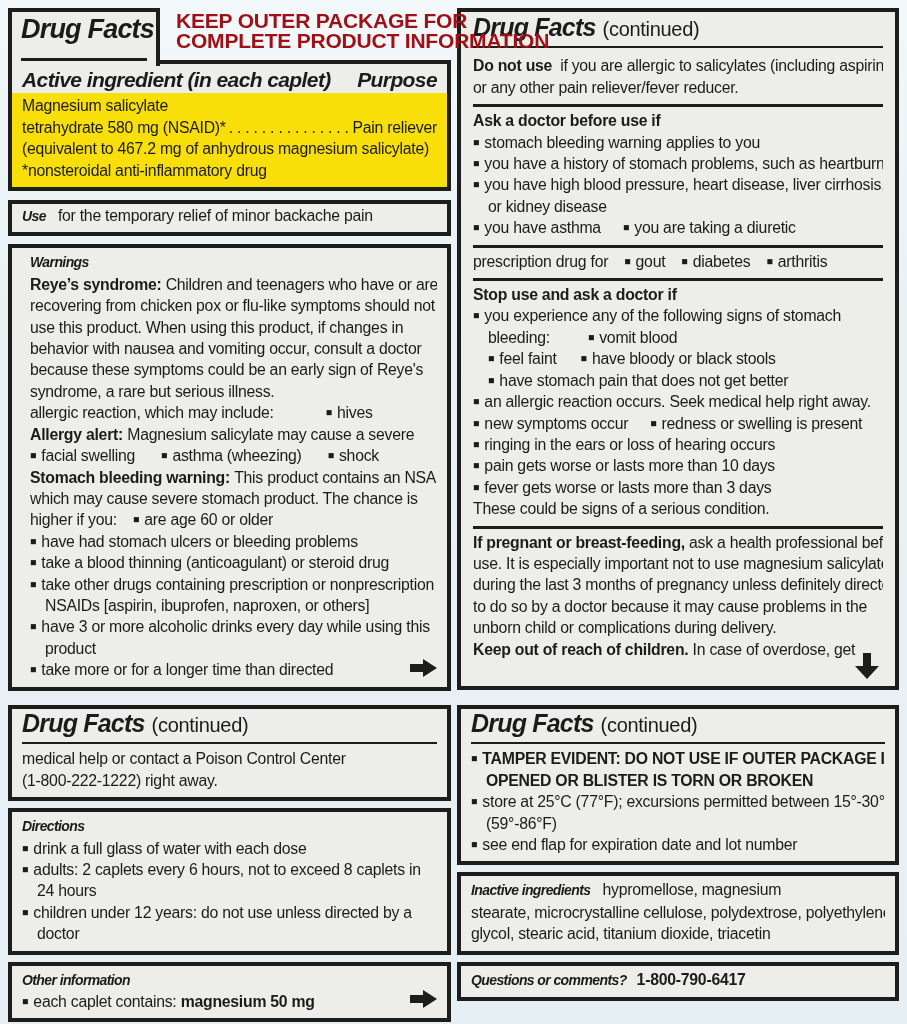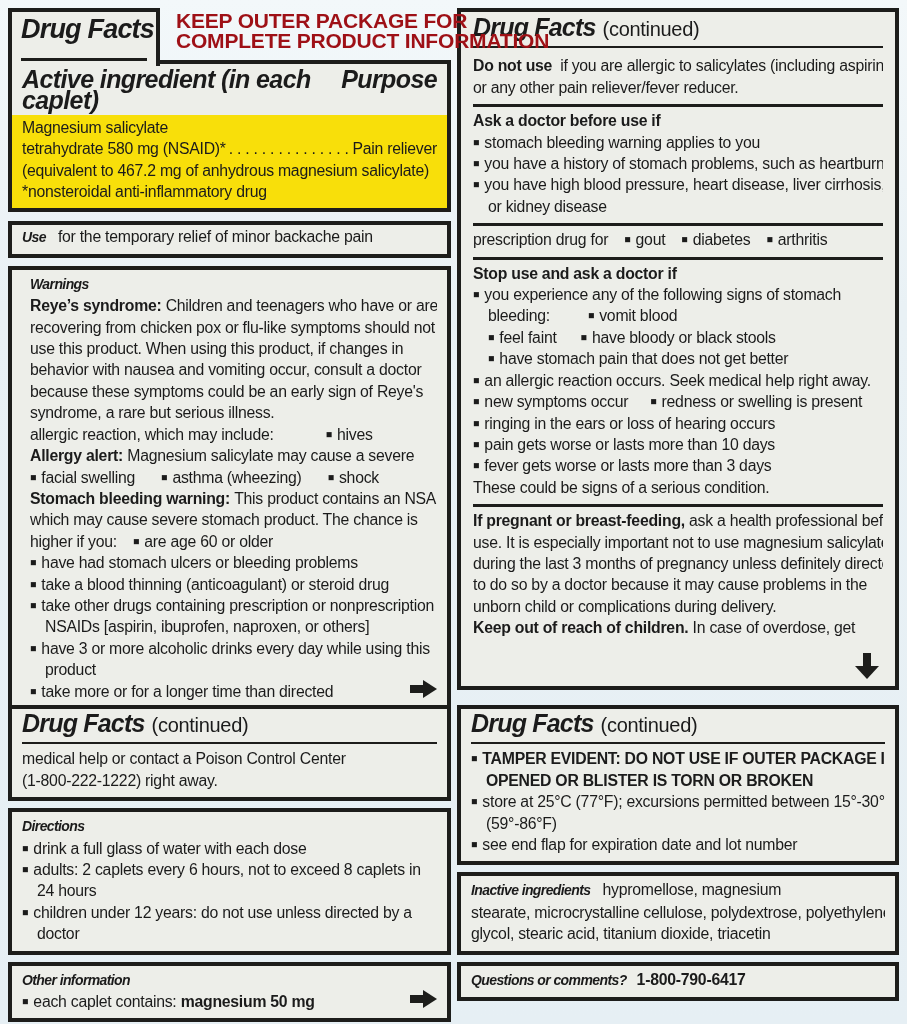--- a/index.html
+++ b/index.html
@@ -39,21 +39,21 @@
   .df-title { font-size:27px; font-weight:bold; font-style:italic; letter-spacing:-0.8px; white-space:nowrap; }
   .tab-rule { margin-top:auto; border-bottom:3px solid #1d1d1b; margin-bottom:5px; }
   .outer-note {
     position:absolute; left:168px; top:3px;
     color:#9e1016; font-weight:bold; font-size:21px; line-height:20px; letter-spacing:-0.2px;
     white-space:nowrap;
   }
 
   .active-box { flex:none; }
   .ai-head { display:flex; justify-content:space-between; align-items:baseline; padding:5px 10px 3px 10px; }
-  .ai-head .hh { font-size:25px; }
+  .ai-head .hh { font-size:21px; }
   .ylw { background:#f8df0a; padding:2px 10px 6px 10px; }
   .yrow { display:flex; align-items:baseline; }
   .yrow .leader { flex:1; overflow:hidden; white-space:nowrap; padding:0 3px; }
   .yrow span:last-child { flex:none; }
 
   .use-box  { margin-top:9px; padding:1px 10px 5px 10px; flex:none; }
   .warn-box { margin-top:8px; padding:3px 10px 6px 18px; flex:1; position:relative; }
 
   
   .dfhead { border-bottom:2px solid #1d1d1b; padding:1px 0 5px 0; margin-bottom:4px; white-space:nowrap; }
@@ -152,20 +152,21 @@
       <div class="sec">
           <div class="ln"><span class="b">Do not use</span><span class="gp" style="width: 8px;"></span><span>if you are allergic to salicylates (including aspirin)</span></div>
           <div class="ln"><span>or any other pain reliever/fever reducer.</span></div>
         </div>
       <div class="sec">
           <div class="ln"><span class="b">Ask a doctor before use if</span></div>
           <div class="ln"><span class="sq">■</span><span>stomach bleeding warning applies to you</span></div>
           <div class="ln"><span class="sq">■</span><span>you have a history of stomach problems, such as heartburn</span></div>
           <div class="ln"><span class="sq">■</span><span>you have high blood pressure, heart disease, liver cirrhosis,</span></div>
           <div class="ln i1"><span>or kidney disease</span></div>
+          <div class="ln"><span class="sq">■</span><span>you have asthma</span><span class="gp" style="width: 22px;"></span><span class="sq">■</span><span>you are taking a diuretic</span></div>
         </div>
       <div class="sec">
           <div class="ln"><span>prescription drug for</span><span class="gp" style="width: 16px;"></span><span class="sq">■</span><span>gout</span><span class="gp" style="width: 16px;"></span><span class="sq">■</span><span>diabetes</span><span class="gp" style="width: 16px;"></span><span class="sq">■</span><span>arthritis</span></div>
         </div>
       <div class="sec">
           <div class="ln"><span class="b">Stop use and ask a doctor if</span></div>
           <div class="ln"><span class="sq">■</span><span>you experience any of the following signs of stomach</span></div>
           <div class="ln i1"><span>bleeding:</span><span class="gp" style="width: 38px;"></span><span class="sq">■</span><span>vomit blood</span></div>
           <div class="ln i1"><span class="sq">■</span><span>feel faint</span><span class="gp" style="width: 24px;"></span><span class="sq">■</span><span>have bloody or black stools</span></div>
           <div class="ln i1"><span class="sq">■</span><span>have stomach pain that does not get better</span></div>

